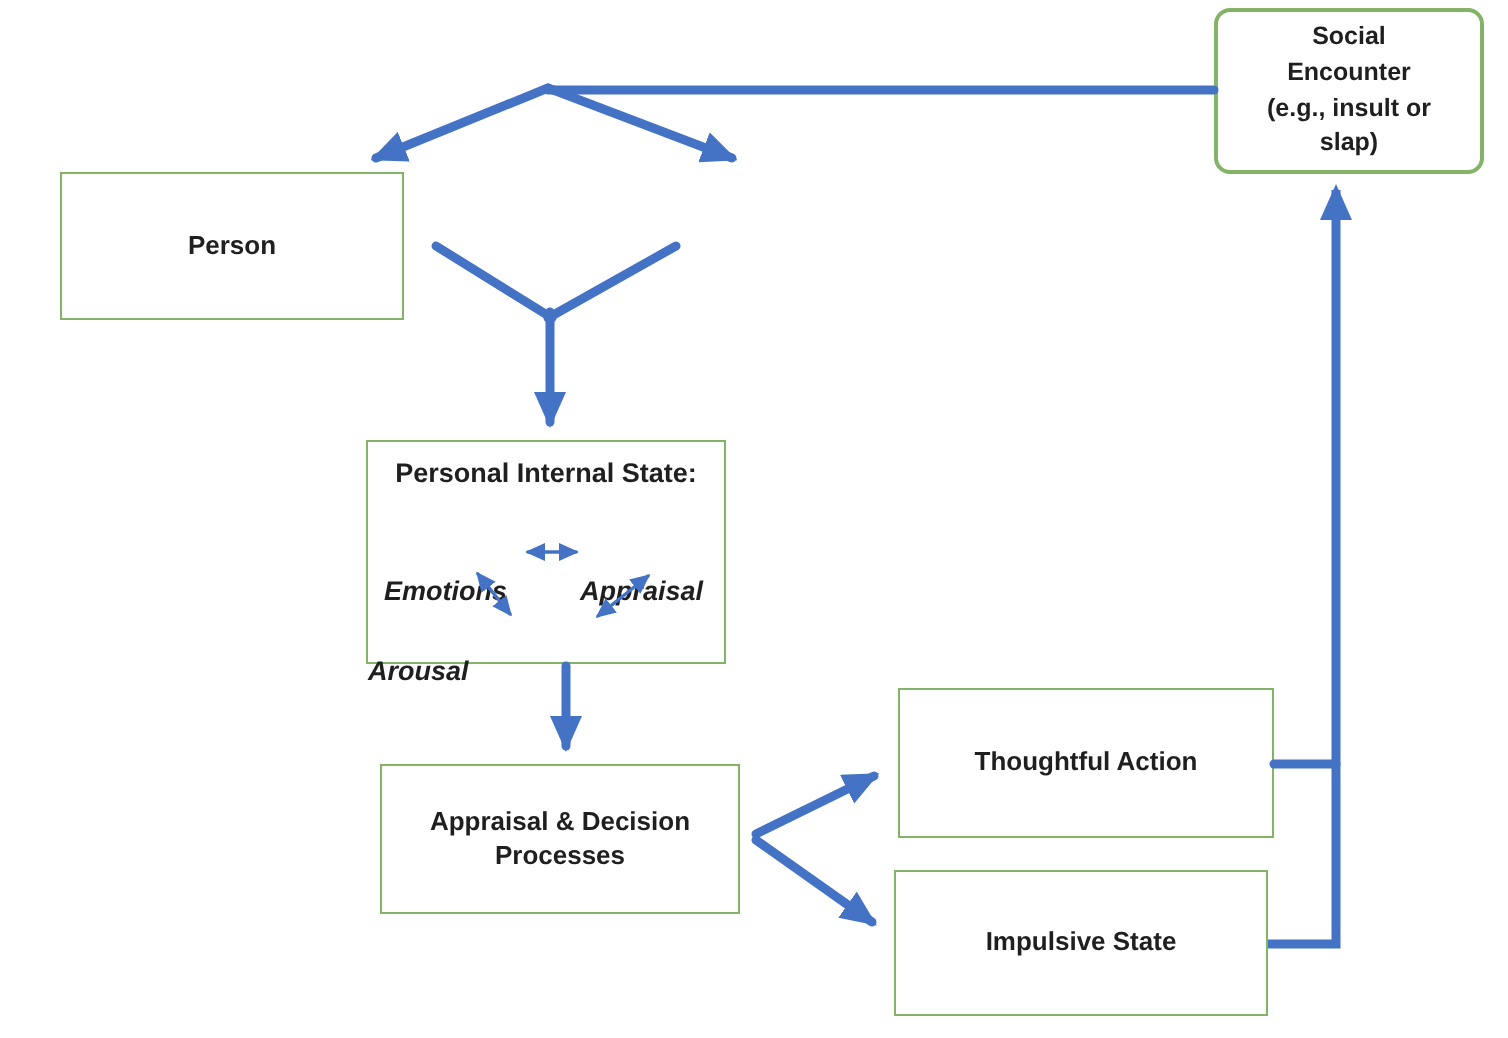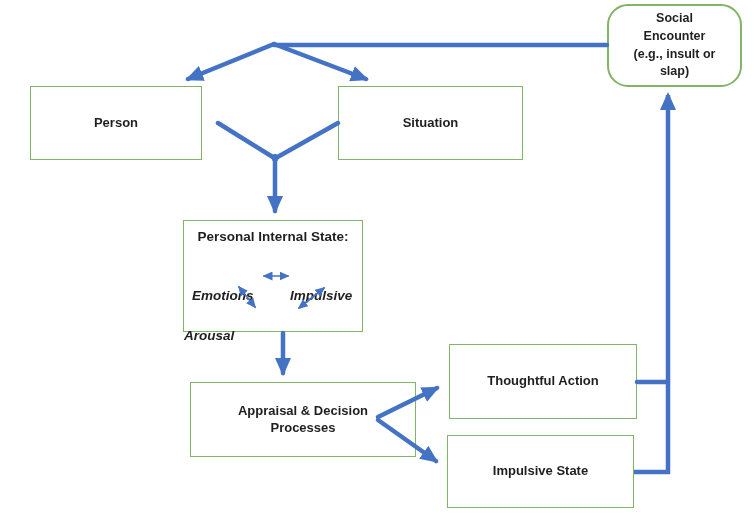--- a/index.html
+++ b/index.html
@@ -29,24 +29,24 @@
     justify-content: center;
     text-align: center;
     font-weight: bold;
     font-size: 13px;
     line-height: 1.3;
     z-index: 1;
   }
   .box-person     { left: 30px;  top: 86px;  width: 172px; height: 74px; }
   .box-situation  { left: 338px; top: 86px;  width: 185px; height: 74px; }
   .box-social     { left: 607px; top: 4px;   width: 135px; height: 83px;
-                    border-radius: 21px; border-width: 2px;
+                    border-radius: 8px; border-width: 2px;
                     font-size: 12.5px; line-height: 1.42; white-space: pre-line; }
   .box-pis        { left: 183px; top: 220px; width: 180px; height: 112px; display: block; }
-  .box-appraisal  { left: 190px; top: 382px; width: 226px; height: 75px; padding: 0 14px; }
+  .box-appraisal  { left: 190px; top: 382px; width: 180px; height: 75px; padding: 0 14px; }
   .box-thoughtful { left: 449px; top: 344px; width: 188px; height: 75px; }
   .box-impulsive  { left: 447px; top: 435px; width: 187px; height: 73px; }
   .pis-title {
     margin-top: 7px;
     text-align: center;
     font-size: 13.5px;
     font-weight: bold;
   }
   .pis-word {
     position: absolute;
@@ -113,28 +113,25 @@
     <span>Social
 Encounter
 (e.g., insult or
 slap)</span>
   </div>
 
   <div class="box box-person">
     <span>Person</span>
   </div>
 
-  <div class="box box-situation">
-    <span>Situation</span>
-  </div>
 
   <div class="box box-pis">
     <div class="pis-title">Personal Internal State:</div>
     <span class="pis-word pis-emotions">Emotions</span>
-    <span class="pis-word pis-cognitions">Impulsive</span>
+    <span class="pis-word pis-cognitions">Appraisal</span>
     <span class="pis-word pis-arousal">Arousal</span>
   </div>
 
   <div class="box box-appraisal">
     <span>Appraisal &amp; Decision Processes</span>
   </div>
 
   <div class="box box-thoughtful">
     <span>Thoughtful Action</span>
   </div>

